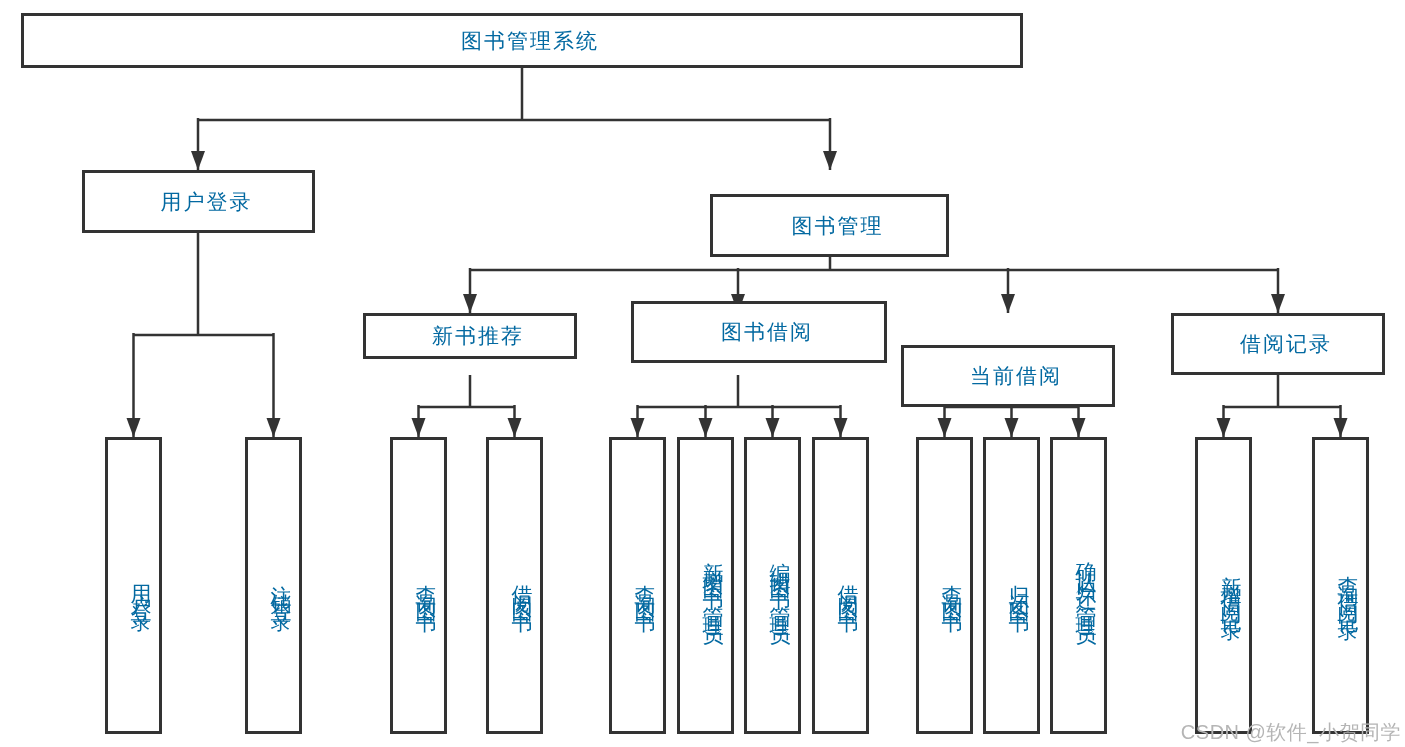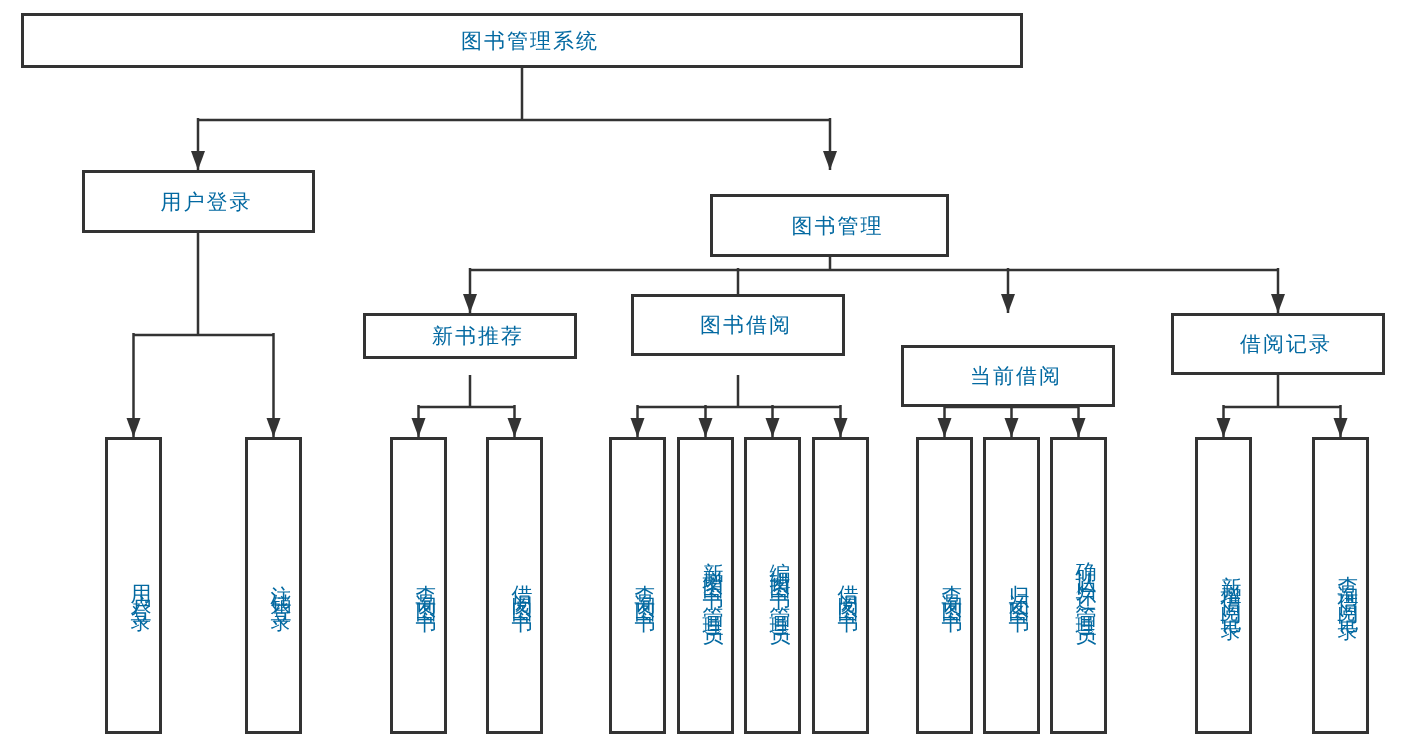--- a/index.html
+++ b/index.html
@@ -80,21 +80,21 @@
   <div class="node hnode" style="left:82px;top:170px;width:233px;height:63px;">
     <span>用户登录</span>
   </div>
   <div class="node hnode" style="left:710px;top:170px;width:239px;height:63px;margin-top:24px;">
     <span>图书管理</span>
   </div>
 
   <div class="node hnode" style="left:363px;top:313px;width:214px;height:46px;">
     <span>新书推荐</span>
   </div>
-  <div class="node hnode" style="left:631px;top:294px;width:214px;height:62px;">
+  <div class="node hnode" style="left:631px;top:301px;width:256px;height:62px;">
     <span>图书借阅</span>
   </div>
   <div class="node hnode" style="left:901px;top:313px;width:214px;height:62px;margin-top:32px;">
     <span>当前借阅</span>
   </div>
   <div class="node hnode" style="left:1171px;top:313px;width:214px;height:62px;">
     <span>借阅记录</span>
   </div>
 
   <div class="node vnode" style="left:105px;top:437px;width:57px;height:297px;">
@@ -134,13 +134,14 @@
     <span>确认归还（管理员）</span>
   </div>
 
   <div class="node vnode" style="left:1195px;top:437px;width:57px;height:297px;">
     <span>新增借阅记录</span>
   </div>
   <div class="node vnode" style="left:1312px;top:437px;width:57px;height:297px;">
     <span>查询借阅记录</span>
   </div>
 
+  <div id="watermark">CSDN @软件_小贺同学</div>
 </div>
 
 </body></html>

